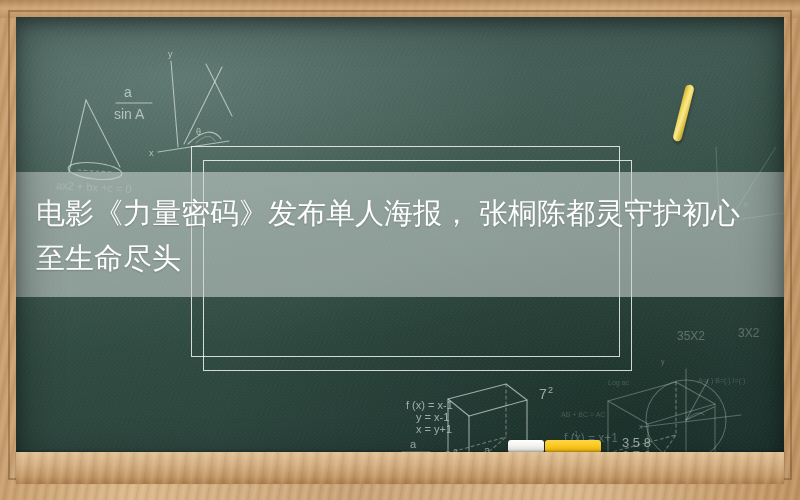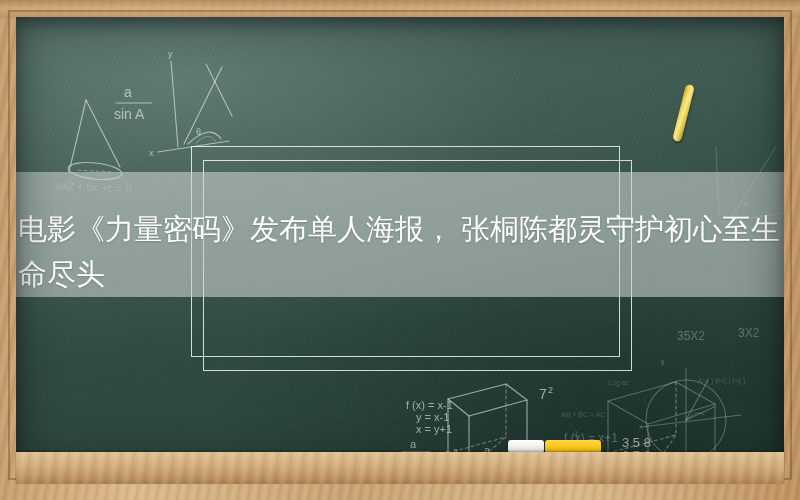--- a/index.html
+++ b/index.html
@@ -113,22 +113,22 @@
   }
 
   
   .headline {
     position: absolute;
     left: 0px;
     top: 158px;
     width: 768px;
     height: 122px;
     display: flex;
-    align-items: flex-end;
-    padding: 0 2px;
+    align-items: center;
+    padding: 0 20px;
     box-sizing: border-box;
   }
   .headline-text {
     font-size: 29px;
     line-height: 45px;
     color: #ffffff;
     font-family: "Liberation Sans", "DejaVu Sans", sans-serif;
     letter-spacing: 0px;
     text-shadow: 0 1px 2px rgba(0,0,0,0.18);
     word-break: break-all;

